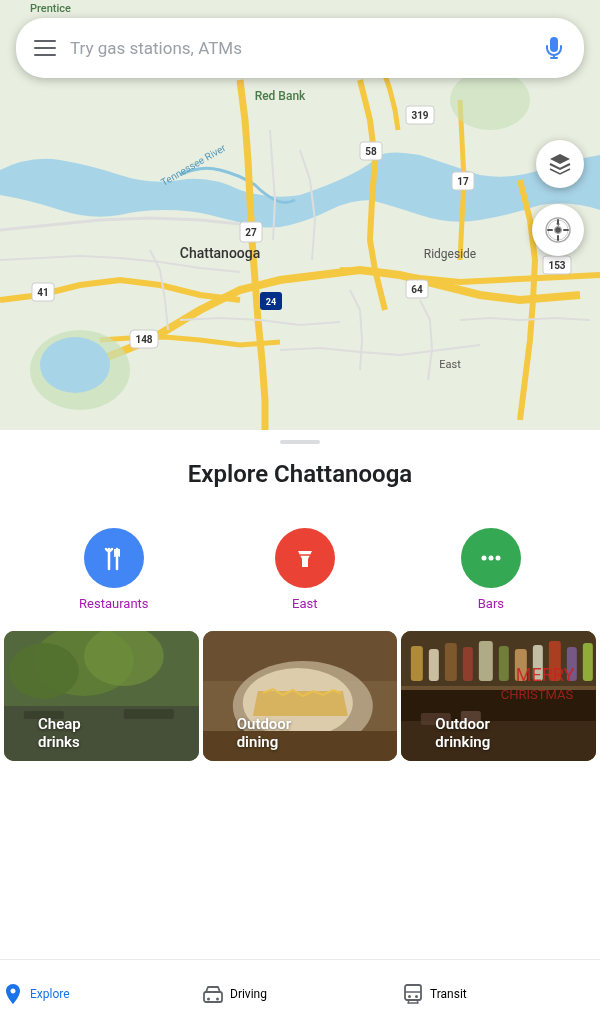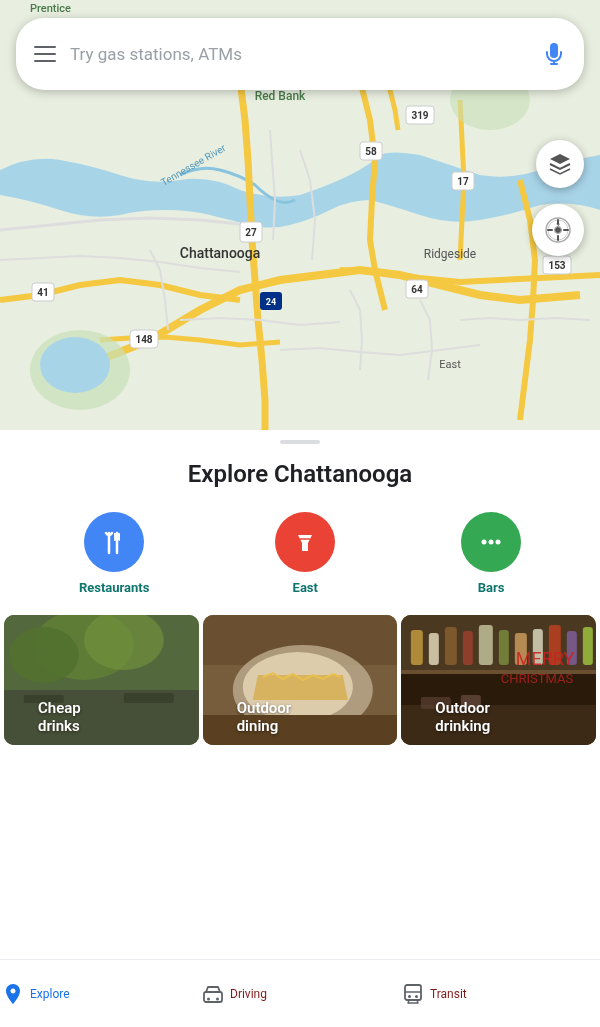--- a/index.html
+++ b/index.html
@@ -12,21 +12,21 @@
       top: 18px;
       left: 16px;
       right: 16px;
       z-index: 10;
       background: #fff;
       border-radius: 28px;
       box-shadow: 0 2px 10px rgba(0,0,0,0.25);
       display: flex;
       align-items: center;
       padding: 14px 18px;
-      height: 72px;
+      height: 60px;
     }
     .hamburger-icon {
       width: 22px;
       height: 16px;
       display: flex;
       flex-direction: column;
       justify-content: space-between;
       cursor: pointer;
       flex-shrink: 0;
     }
@@ -118,21 +118,21 @@
       padding: 0 0 16px;
       position: relative;
       z-index: 20;
     }
 
     .explore-title {
       font-size: 24px;
       font-weight: 600;
       color: #202124;
       text-align: center;
-      margin-bottom: 24px;
+      margin-bottom: 40px;
     }
 
     
     .categories-row {
       display: flex;
       justify-content: space-around;
       padding: 0 16px;
       margin-bottom: 20px;
     }
     .category-item {
@@ -145,22 +145,22 @@
     .category-circle {
       width: 60px;
       height: 60px;
       border-radius: 50%;
       display: flex;
       align-items: center;
       justify-content: center;
     }
     .category-label {
       font-size: 13px;
-      color: #0f766e;
-      font-weight: 700;
+      color: #a21caf;
+      font-weight: 400;
     }
 
     
     .cards-row {
       display: flex;
       gap: 4px;
       padding: 0 4px;
       margin-bottom: 4px;
     }
     .place-card {
@@ -213,21 +213,21 @@
     }
     .nav-icon {
       width: 26px;
       height: 26px;
       display: flex;
       align-items: center;
       justify-content: center;
     }
     .nav-label {
       font-size: 12px;
-      color: #7f1d1d;
+      color: #000000;
     }
     .nav-label.active {
       color: #1a73e8;
     }
   </style>
 </head>
 <body>
 
 <div style="position:relative; width:600px; height:430px;">
   <div class="map-container">

